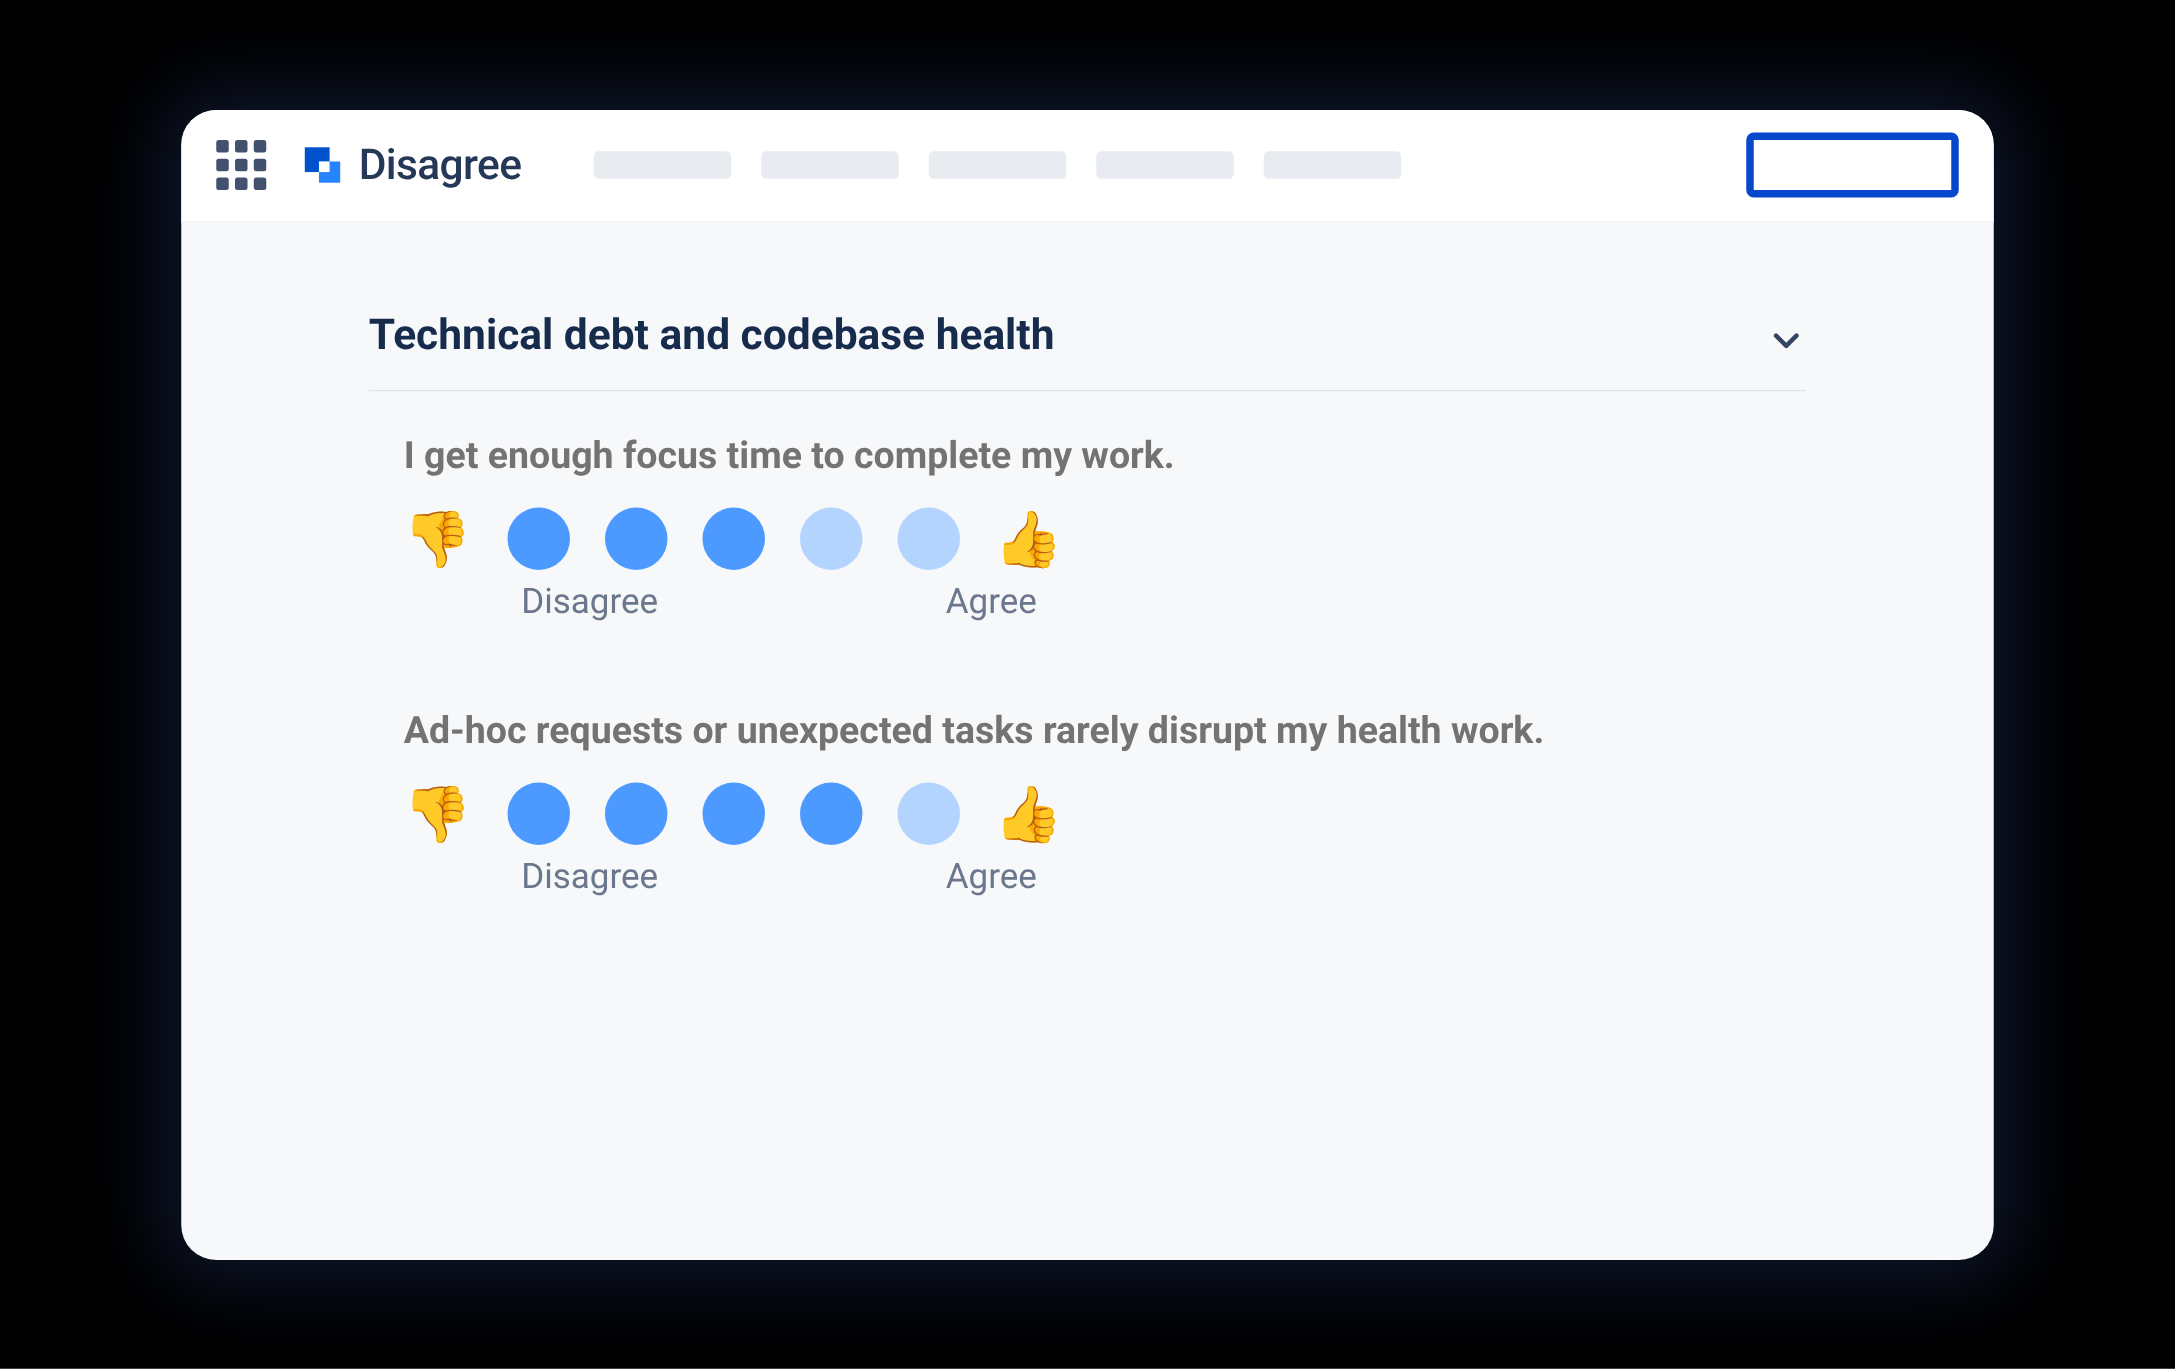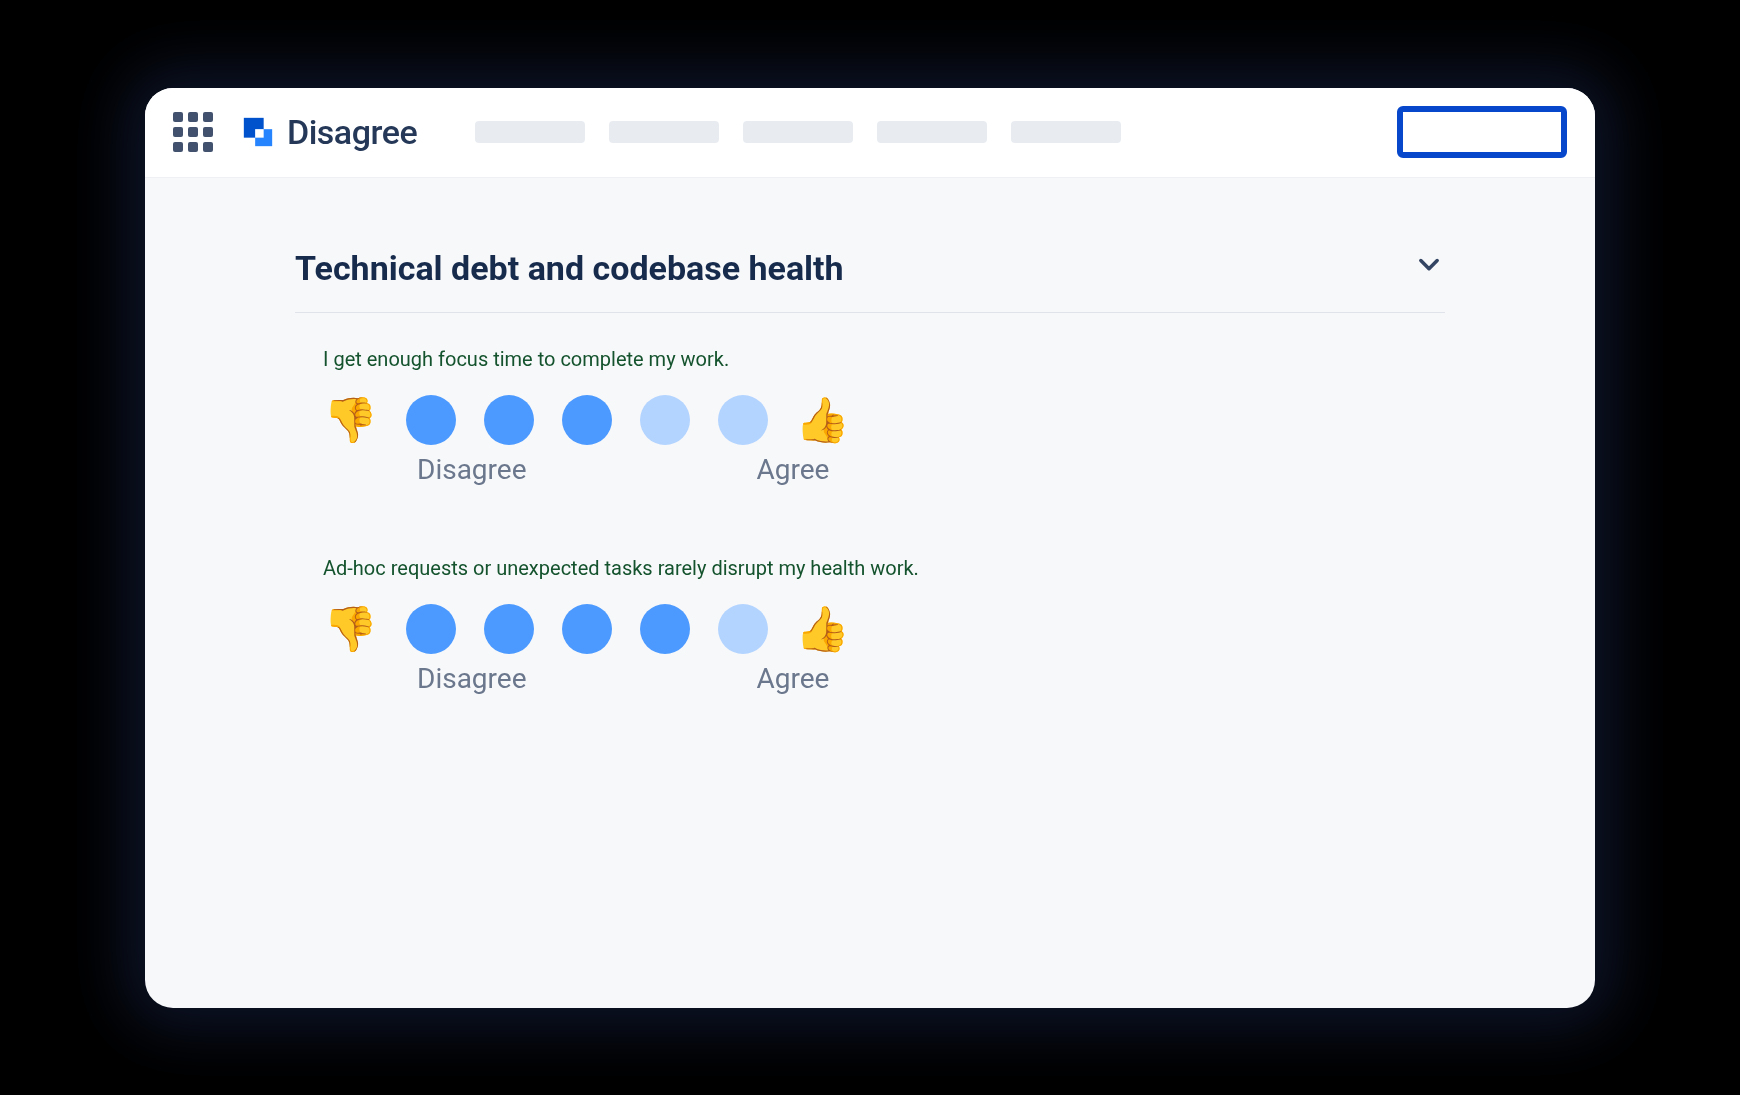--- a/index.html
+++ b/index.html
@@ -63,43 +63,43 @@
   .topbar-spacer { flex:1; }
   .topbar-cta {
     width:170px; height:52px; border:6px solid #0747CC; border-radius:6px; background:#fff;
   }
   .content {
     flex:1;
     padding: 46px 150px 0 150px;
     overflow:auto;
   }
   .section-row {
-    display:flex; align-items:flex-start; justify-content:space-between;
+    display:flex; align-items:flex-end; justify-content:space-between;
     padding:24px 0;
     gap:38px;
   }
   .section-row.border-bottom { border-bottom:1px solid #e0e4ea; }
   .section-title {
     font-size:34px;
     font-weight:700;
     color:#172B4D;
   }
   .chev {
     width:32px; height:32px; display:flex; align-items:center; justify-content:center;
   }
   .chev svg { width:28px; height:28px; stroke:#334563; stroke-width:3; fill:none; stroke-linecap:round; stroke-linejoin:round; }
   .question {
     margin-top:34px;
     padding-left:28px;
   }
   .question + .question { margin-top:70px; }
   .q-text {
-    font-size:20px;
-    color:#14532d;
-    font-weight:400;
+    font-size:30px;
+    color:#737373;
+    font-weight:700;
     margin-bottom:24px;
   }
   .rating-row {
     display:flex;
     align-items:center;
     gap:28px;
   }
   .thumb {
     font-size:44px;
     line-height:1;

